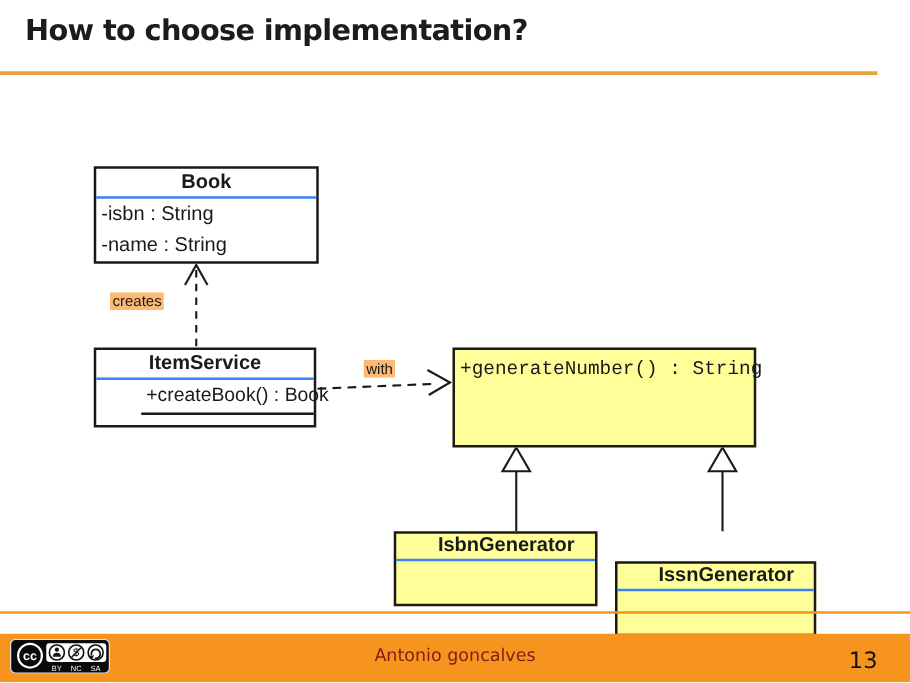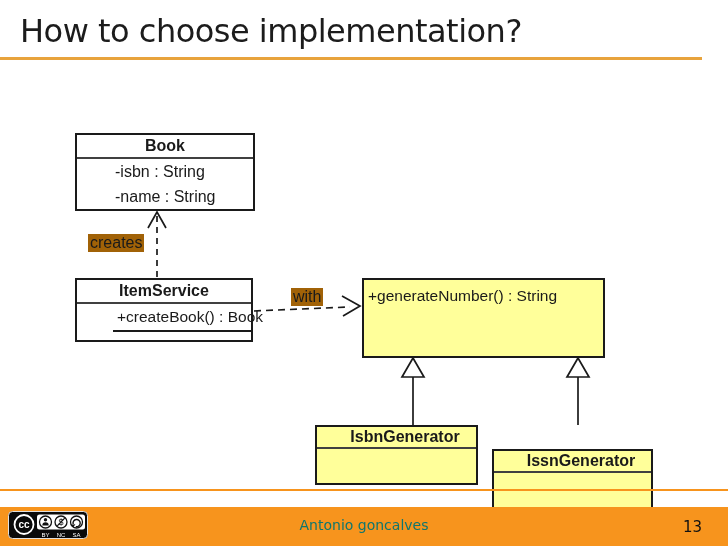--- a/index.html
+++ b/index.html
@@ -1,62 +1,62 @@
 <!DOCTYPE html>
 <html><head>
 <meta charset="utf-8">
 <style>
   html,body{margin:0;padding:0;background:#fff;}
   .slide{position:relative;width:728px;height:546px;background:#ffffff;overflow:hidden;
          font-family:"Liberation Sans",sans-serif;color:#1a1a1a;}
 
   
   .page-title{position:absolute;left:20px;top:12px;font-family:"DejaVu Sans",sans-serif;
-              font-size:32px;font-weight:400;letter-spacing:-0.5px;color:#1c1c1c;white-space:nowrap;text-align:center;}
+              font-size:23px;font-weight:700;letter-spacing:-0.5px;color:#1c1c1c;white-space:nowrap;text-align:center;}
   .title-rule{position:absolute;left:0;top:57px;width:702px;height:3px;background:#e8a33c;}
 
   
   .uml-box{position:absolute;box-sizing:border-box;border:2px solid #1a1a1a;background:#fff;
            font-size:16px;line-height:1;}
   .uml-yellow{background:#ffff9a;}
   .uml-header{display:flex;flex-direction:column;align-items:center;justify-content:center;
-              border-bottom:2px solid #404040;font-weight:bold;}
+              border-bottom:2px solid #3b82f6;font-weight:bold;}
   .uml-stereotype{font-weight:normal;font-size:15.5px;margin-bottom:4px;}
   .uml-row{padding:0 0 0 4px;display:flex;align-items:center;white-space:nowrap;}
 
   #box-book{left:75px;top:133px;width:180px;height:78px;}
   #box-book .uml-header{height:22px;}
-  #box-book .uml-row{height:25px;margin-left:34px;}
+  #box-book .uml-row{height:25px;}
 
   #box-itemservice{left:75px;top:278px;width:178px;height:64px;}
   #box-itemservice .uml-header{height:22px;}
   #box-itemservice .uml-ops{height:26px;border-bottom:2px solid #1a1a1a;font-size:15.5px;margin-left:36px;}
 
   #box-numbergen{left:362px;top:278px;width:243px;height:80px;}
   #box-numbergen .uml-header{height:42px;}
-  #box-numbergen .uml-ops{height:32px;font-size:15.5px;}
+  #box-numbergen .uml-ops{height:32px;font-size:15.5px;font-family:Liberation Mono, monospace;}
 
   #box-isbngen{left:315px;top:425px;width:163px;height:60px;}
   #box-issngen{left:492px;top:425px;width:161px;height:60px;margin-top:24px;}
   .impl-header{height:20px;padding-left:17px;}
 
   
-  .edge-label{position:absolute;font-size:16px;color:#1a1a1a;background:#a16207;padding:0 2px;}
+  .edge-label{position:absolute;font-size:12px;color:#1a1a1a;background:#fdba74;padding:0 2px;}
   #label-creates{left:88px;top:234px;}
   #label-with{left:291px;top:288px;}
 
   .arrow-layer{position:absolute;left:0;top:0;width:728px;height:546px;pointer-events:none;}
 
   
   .footer-thin-line{position:absolute;left:0;top:489px;width:728px;height:2px;background:#f7941d;}
   .footer-bar{position:absolute;left:0;top:507px;width:728px;height:39px;background:#f7941d;}
   .footer-author{position:absolute;left:0;top:517px;width:728px;text-align:center;
-                 font-family:"DejaVu Sans",sans-serif;font-size:14px;color:#0f766e;}
+                 font-family:"DejaVu Sans",sans-serif;font-size:14px;color:#7f1d1d;}
   .footer-page{position:absolute;right:26px;top:518px;font-family:"DejaVu Sans",sans-serif;
-               font-size:15px;color:#111;}
+               font-size:18px;color:#111;}
   .cc-badge{position:absolute;left:8px;top:511px;width:80px;height:28px;}
 </style>
 </head>
 <body>
 
 <div class="slide">
 
   <div class="page-title">How to choose implementation?</div>
   <div class="title-rule"></div>
 

